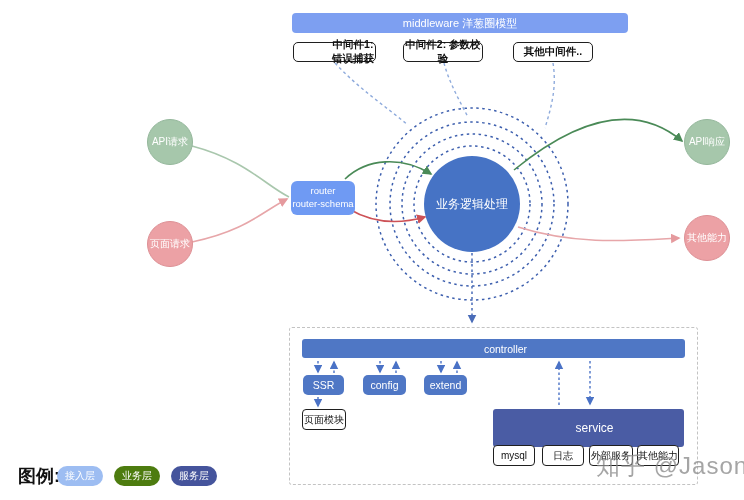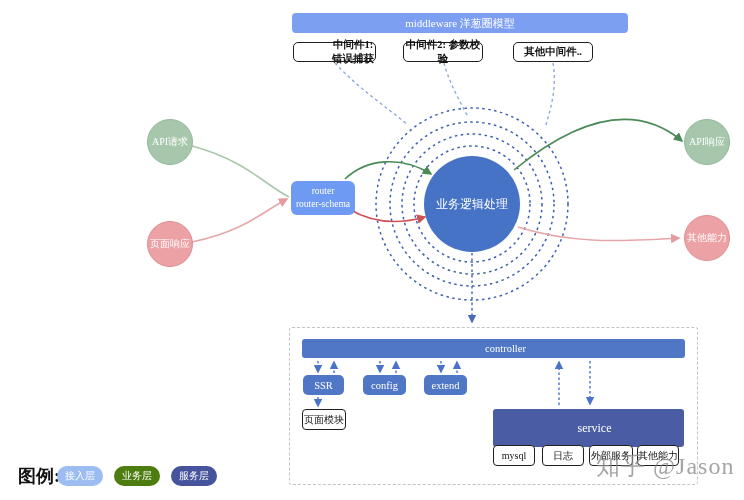--- a/index.html
+++ b/index.html
@@ -1,18 +1,18 @@
 <!DOCTYPE html>
 <html><head>
 <meta charset="utf-8">
 <style>
   html,body{margin:0;padding:0;background:#fff;}
   #canvas{
     position:relative;width:744px;height:500px;overflow:hidden;
-    background:#fff;font-family:Liberation Serif, serif;
+    background:#fff;font-family:Liberation Sans, sans-serif;
   }
   #wires{position:absolute;left:0;top:0;z-index:1;}
   .node{position:absolute;z-index:2;display:flex;align-items:center;justify-content:center;
         box-sizing:border-box;text-align:center;}
   
   .title-bar{left:292px;top:13px;width:336px;height:20px;background:#7d9ff1;border-radius:4px;
              color:#fff;font-size:11px;}
   
   .mw-box{top:42px;height:20px;background:#fff;border:1.5px solid #1f1f1f;border-radius:5px;
           color:#111;font-size:10.5px;font-weight:bold;}
@@ -121,21 +121,21 @@
     </g>
   </svg>
 
   <div class="node title-bar">middleware 洋葱圈模型</div>
 
   <div class="node mw-box mw-1">中间件1: 错误捕获</div>
   <div class="node mw-box mw-2">中间件2: 参数校验</div>
   <div class="node mw-box mw-3">其他中间件..</div>
 
   <div class="node circle green-c api-req">API请求</div>
-  <div class="node circle pink-c page-req">页面响应</div>
+  <div class="node circle pink-c page-req">页面请求</div>
   <div class="node circle green-c api-res">API响应</div>
   <div class="node circle pink-c page-res">其他能力</div>
 
   <div class="node router">
     <span>router</span>
     <span>router-schema</span>
   </div>
 
   <div class="node core">业务逻辑处理</div>
 

